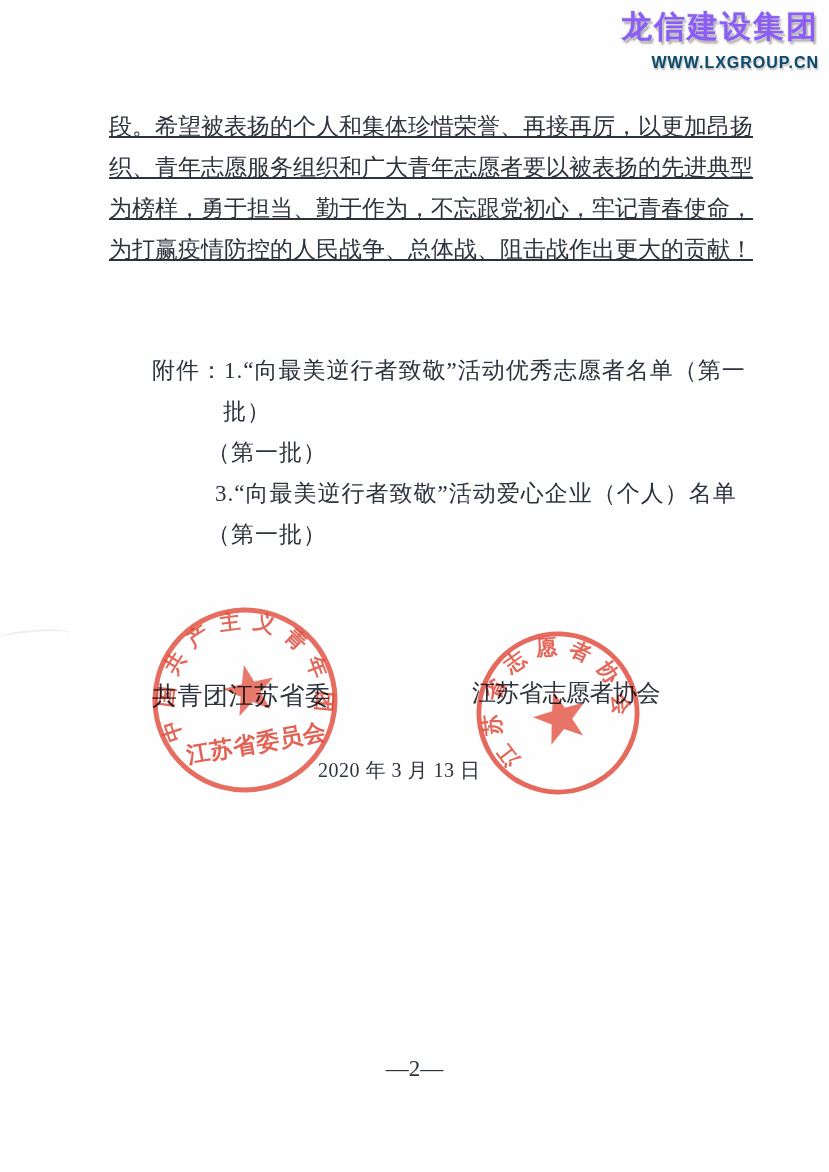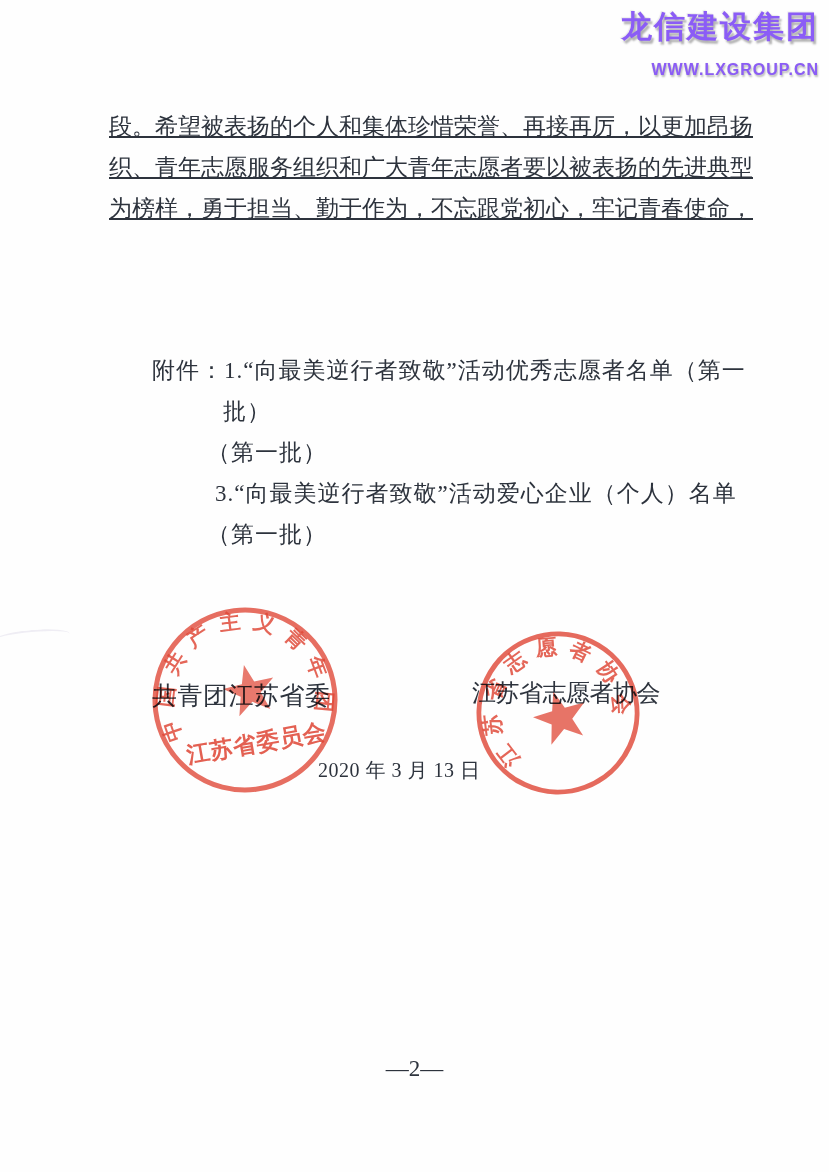--- a/index.html
+++ b/index.html
@@ -13,21 +13,21 @@
     margin:0 auto;
   }
   
   .watermark{position:absolute;top:6px;right:10px;text-align:right;
     font-family:"Liberation Sans", sans-serif;font-weight:bold;}
   .wm-company{
     font-size:31px;letter-spacing:2px;color:#8b5cf6;
     text-shadow:2px 3px 2px #b2b2b2, -1px -1px 1px #ececec, 0 0 1px #d8d8d8;
   }
   .wm-site{
-    font-size:16px;letter-spacing:1px;color:#8b5cf6;margin-top:13px;
+    font-size:16px;letter-spacing:1px;color:#0c4a6e;margin-top:6px;
     text-shadow:1px 2px 2px #b8b8b8, 0 0 1px #d5d5d5;
   }
   
   .body-text{position:absolute;left:109px;top:106px;width:634px;}
   .body-line{
     font-size:23px;line-height:41px;height:41px;
     text-align:justify;text-align-last:justify;text-justify:inter-character;
     white-space:nowrap;
     text-decoration:underline;
   }
@@ -60,20 +60,21 @@
 
   <div class="watermark">
     <div class="wm-company">龙信建设集团</div>
     <div class="wm-site">WWW.LXGROUP.CN</div>
   </div>
 
   <div class="body-text">
     <div class="body-line">段。希望被表扬的个人和集体珍惜荣誉、再接再厉，以更加昂扬</div>
     <div class="body-line">织、青年志愿服务组织和广大青年志愿者要以被表扬的先进典型</div>
     <div class="body-line">为榜样，勇于担当、勤于作为，不忘跟党初心，牢记青春使命，</div>
+    <div class="body-line">为打赢疫情防控的人民战争、总体战、阻击战作出更大的贡献！</div>
   </div>
 
   <div class="attachments">
     <div class="att-line">附件：1.“向最美逆行者致敬”活动优秀志愿者名单（第一</div>
     <div class="att-line ind-a">批）</div>
     <div class="att-line ind-c">（第一批）</div>
     <div class="att-line ind-b">3.“向最美逆行者致敬”活动爱心企业（个人）名单</div>
     <div class="att-line ind-c">（第一批）</div>
   </div>
 

